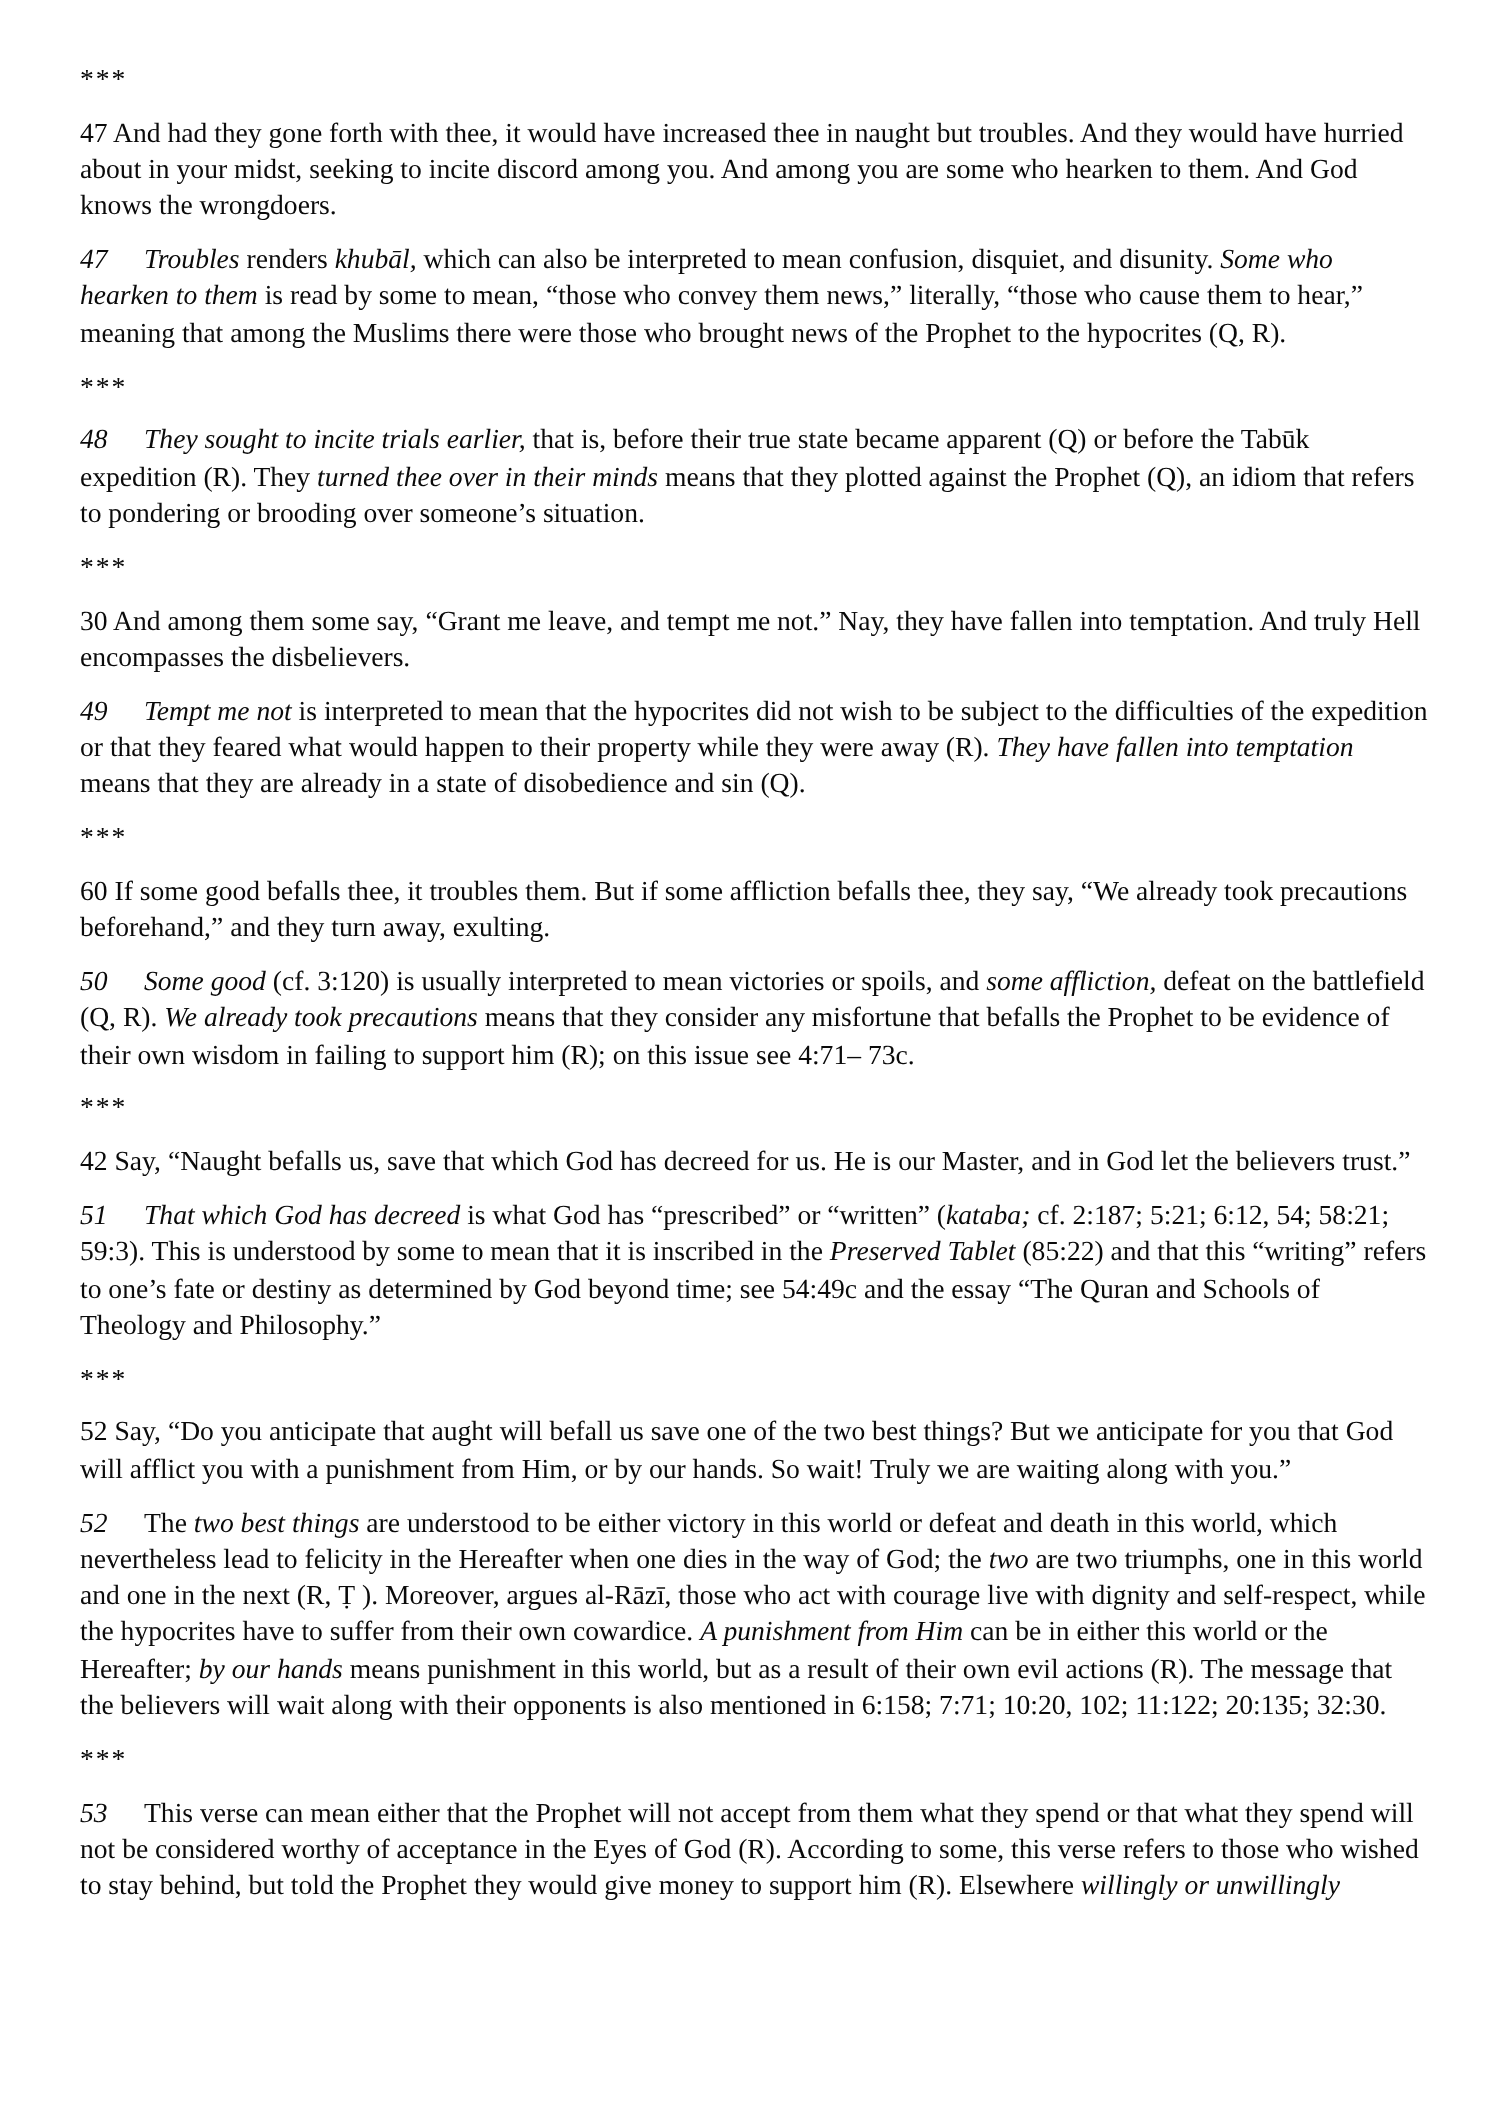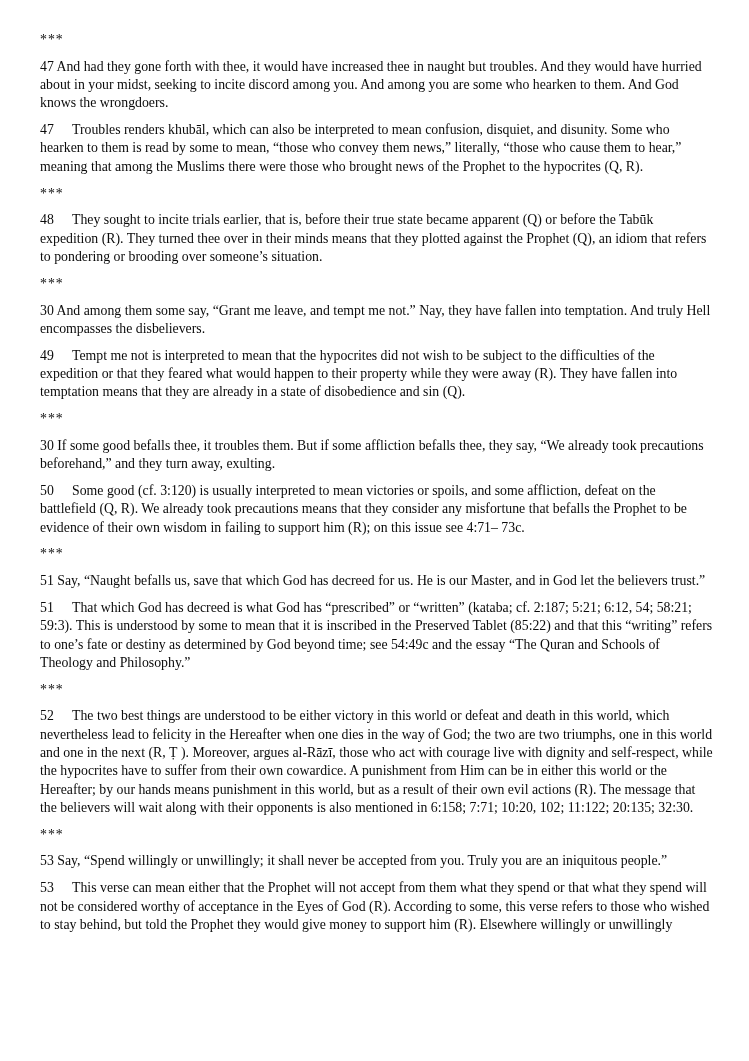--- a/index.html
+++ b/index.html
@@ -12,42 +12,42 @@
     padding: 31px 35px 0 40px;
     overflow: hidden;
     font-family: "Liberation Serif", "DejaVu Serif", serif;
     font-size: 13.8px;
     line-height: 18.3px;
     color: #0a0a0a;
     text-align: left;
   }
   .page p { margin: 0 0 8.5px 0; padding: 0; }
   .sep { letter-spacing: 1px; }
-  .commentary .num { display: inline-block; width: 32px; }
-  .i { }
+  .commentary .num { display: inline-block; width: 32px; font-style: italic; }
+  .i { font-style: italic; }
   .n { font-style: normal; }
 </style>
 </head>
 <body>
 
 <div class="page">
   <div>
       <p class="sep">***</p>
       <p class="verse"><span class="n">47 And had they gone forth with thee, it would have increased thee in naught but troubles. And they would have hurried about in your midst, seeking to incite discord among you. And among you are some who hearken to them. And God knows the wrongdoers.</span></p>
       <p class="commentary"><span class="num">47</span><span class="i">Troubles</span><span class="n"> renders </span><span class="i">khubāl,</span><span class="n"> which can also be interpreted to mean confusion, disquiet, and disunity. </span><span class="i">Some who hearken to them</span><span class="n"> is read by some to mean, “those who convey them news,” literally, “those who cause them to hear,” meaning that among the Muslims there were those who brought news of the Prophet to the hypocrites (Q, R).</span></p>
       <p class="sep">***</p>
       <p class="commentary"><span class="num">48</span><span class="i">They sought to incite trials earlier,</span><span class="n"> that is, before their true state became apparent (Q) or before the Tabūk expedition (R). They </span><span class="i">turned thee over in their minds</span><span class="n"> means that they plotted against the Prophet (Q), an idiom that refers to pondering or brooding over someone’s situation.</span></p>
       <p class="sep">***</p>
       <p class="verse"><span class="n">30 And among them some say, “Grant me leave, and tempt me not.” Nay, they have fallen into temptation. And truly Hell encompasses the disbelievers.</span></p>
       <p class="commentary"><span class="num">49</span><span class="i">Tempt me not</span><span class="n"> is interpreted to mean that the hypocrites did not wish to be subject to the difficulties of the expedition or that they feared what would happen to their property while they were away (R). </span><span class="i">They have fallen into temptation</span><span class="n"> means that they are already in a state of disobedience and sin (Q).</span></p>
       <p class="sep">***</p>
-      <p class="verse"><span class="n">30 If some good befalls thee, it troubles them. But if some affliction befalls thee, they say, “We already took precautions beforehand,” and they turn away, exulting.</span></p>
+      <p class="verse"><span class="n">60 If some good befalls thee, it troubles them. But if some affliction befalls thee, they say, “We already took precautions beforehand,” and they turn away, exulting.</span></p>
       <p class="commentary"><span class="num">50</span><span class="i">Some good</span><span class="n"> (cf. 3:120) is usually interpreted to mean victories or spoils, and </span><span class="i">some affliction,</span><span class="n"> defeat on the battlefield (Q, R). </span><span class="i">We already took precautions</span><span class="n"> means that they consider any misfortune that befalls the Prophet to be evidence of their own wisdom in failing to support him (R); on this issue see 4:71– 73c.</span></p>
       <p class="sep">***</p>
-      <p class="verse"><span class="n">51 Say, “Naught befalls us, save that which God has decreed for us. He is our Master, and in God let the believers trust.”</span></p>
+      <p class="verse"><span class="n">42 Say, “Naught befalls us, save that which God has decreed for us. He is our Master, and in God let the believers trust.”</span></p>
       <p class="commentary"><span class="num">51</span><span class="i">That which God has decreed</span><span class="n"> is what God has “prescribed” or “written” (</span><span class="i">kataba;</span><span class="n"> cf. 2:187; 5:21; 6:12, 54; 58:21; 59:3). This is understood by some to mean that it is inscribed in the </span><span class="i">Preserved Tablet</span><span class="n"> (85:22) and that this “writing” refers to one’s fate or destiny as determined by God beyond time; see 54:49c and the essay “The Quran and Schools of Theology and Philosophy.”</span></p>
       <p class="sep">***</p>
+      <p class="verse"><span class="n">52 Say, “Do you anticipate that aught will befall us save one of the two best things? But we anticipate for you that God will afflict you with a punishment from Him, or by our hands. So wait! Truly we are waiting along with you.”</span></p>
       <p class="commentary"><span class="num">52</span><span class="n">The </span><span class="i">two best things</span><span class="n"> are understood to be either victory in this world or defeat and death in this world, which nevertheless lead to felicity in the Hereafter when one dies in the way of God; the </span><span class="i">two</span><span class="n"> are two triumphs, one in this world and one in the next (R, Ṭ ). Moreover, argues al-Rāzī, those who act with courage live with dignity and self-respect, while the hypocrites have to suffer from their own cowardice. </span><span class="i">A punishment from Him</span><span class="n"> can be in either this world or the Hereafter; </span><span class="i">by our hands</span><span class="n"> means punishment in this world, but as a result of their own evil actions (R). The message that the believers will wait along with their opponents is also mentioned in 6:158; 7:71; 10:20, 102; 11:122; 20:135; 32:30.</span></p>
       <p class="sep">***</p>
-      <p class="verse"><span class="n">53 Say, “Spend willingly or unwillingly; it shall never be accepted from you. Truly you are an iniquitous people.”</span></p>
       <p class="commentary"><span class="num">53</span><span class="n">This verse can mean either that the Prophet will not accept from them what they spend or that what they spend will not be considered worthy of acceptance in the Eyes of God (R). According to some, this verse refers to those who wished to stay behind, but told the Prophet they would give money to support him (R). Elsewhere </span><span class="i">willingly or unwillingly</span></p>
     </div>
 </div>
 
 </body></html>

